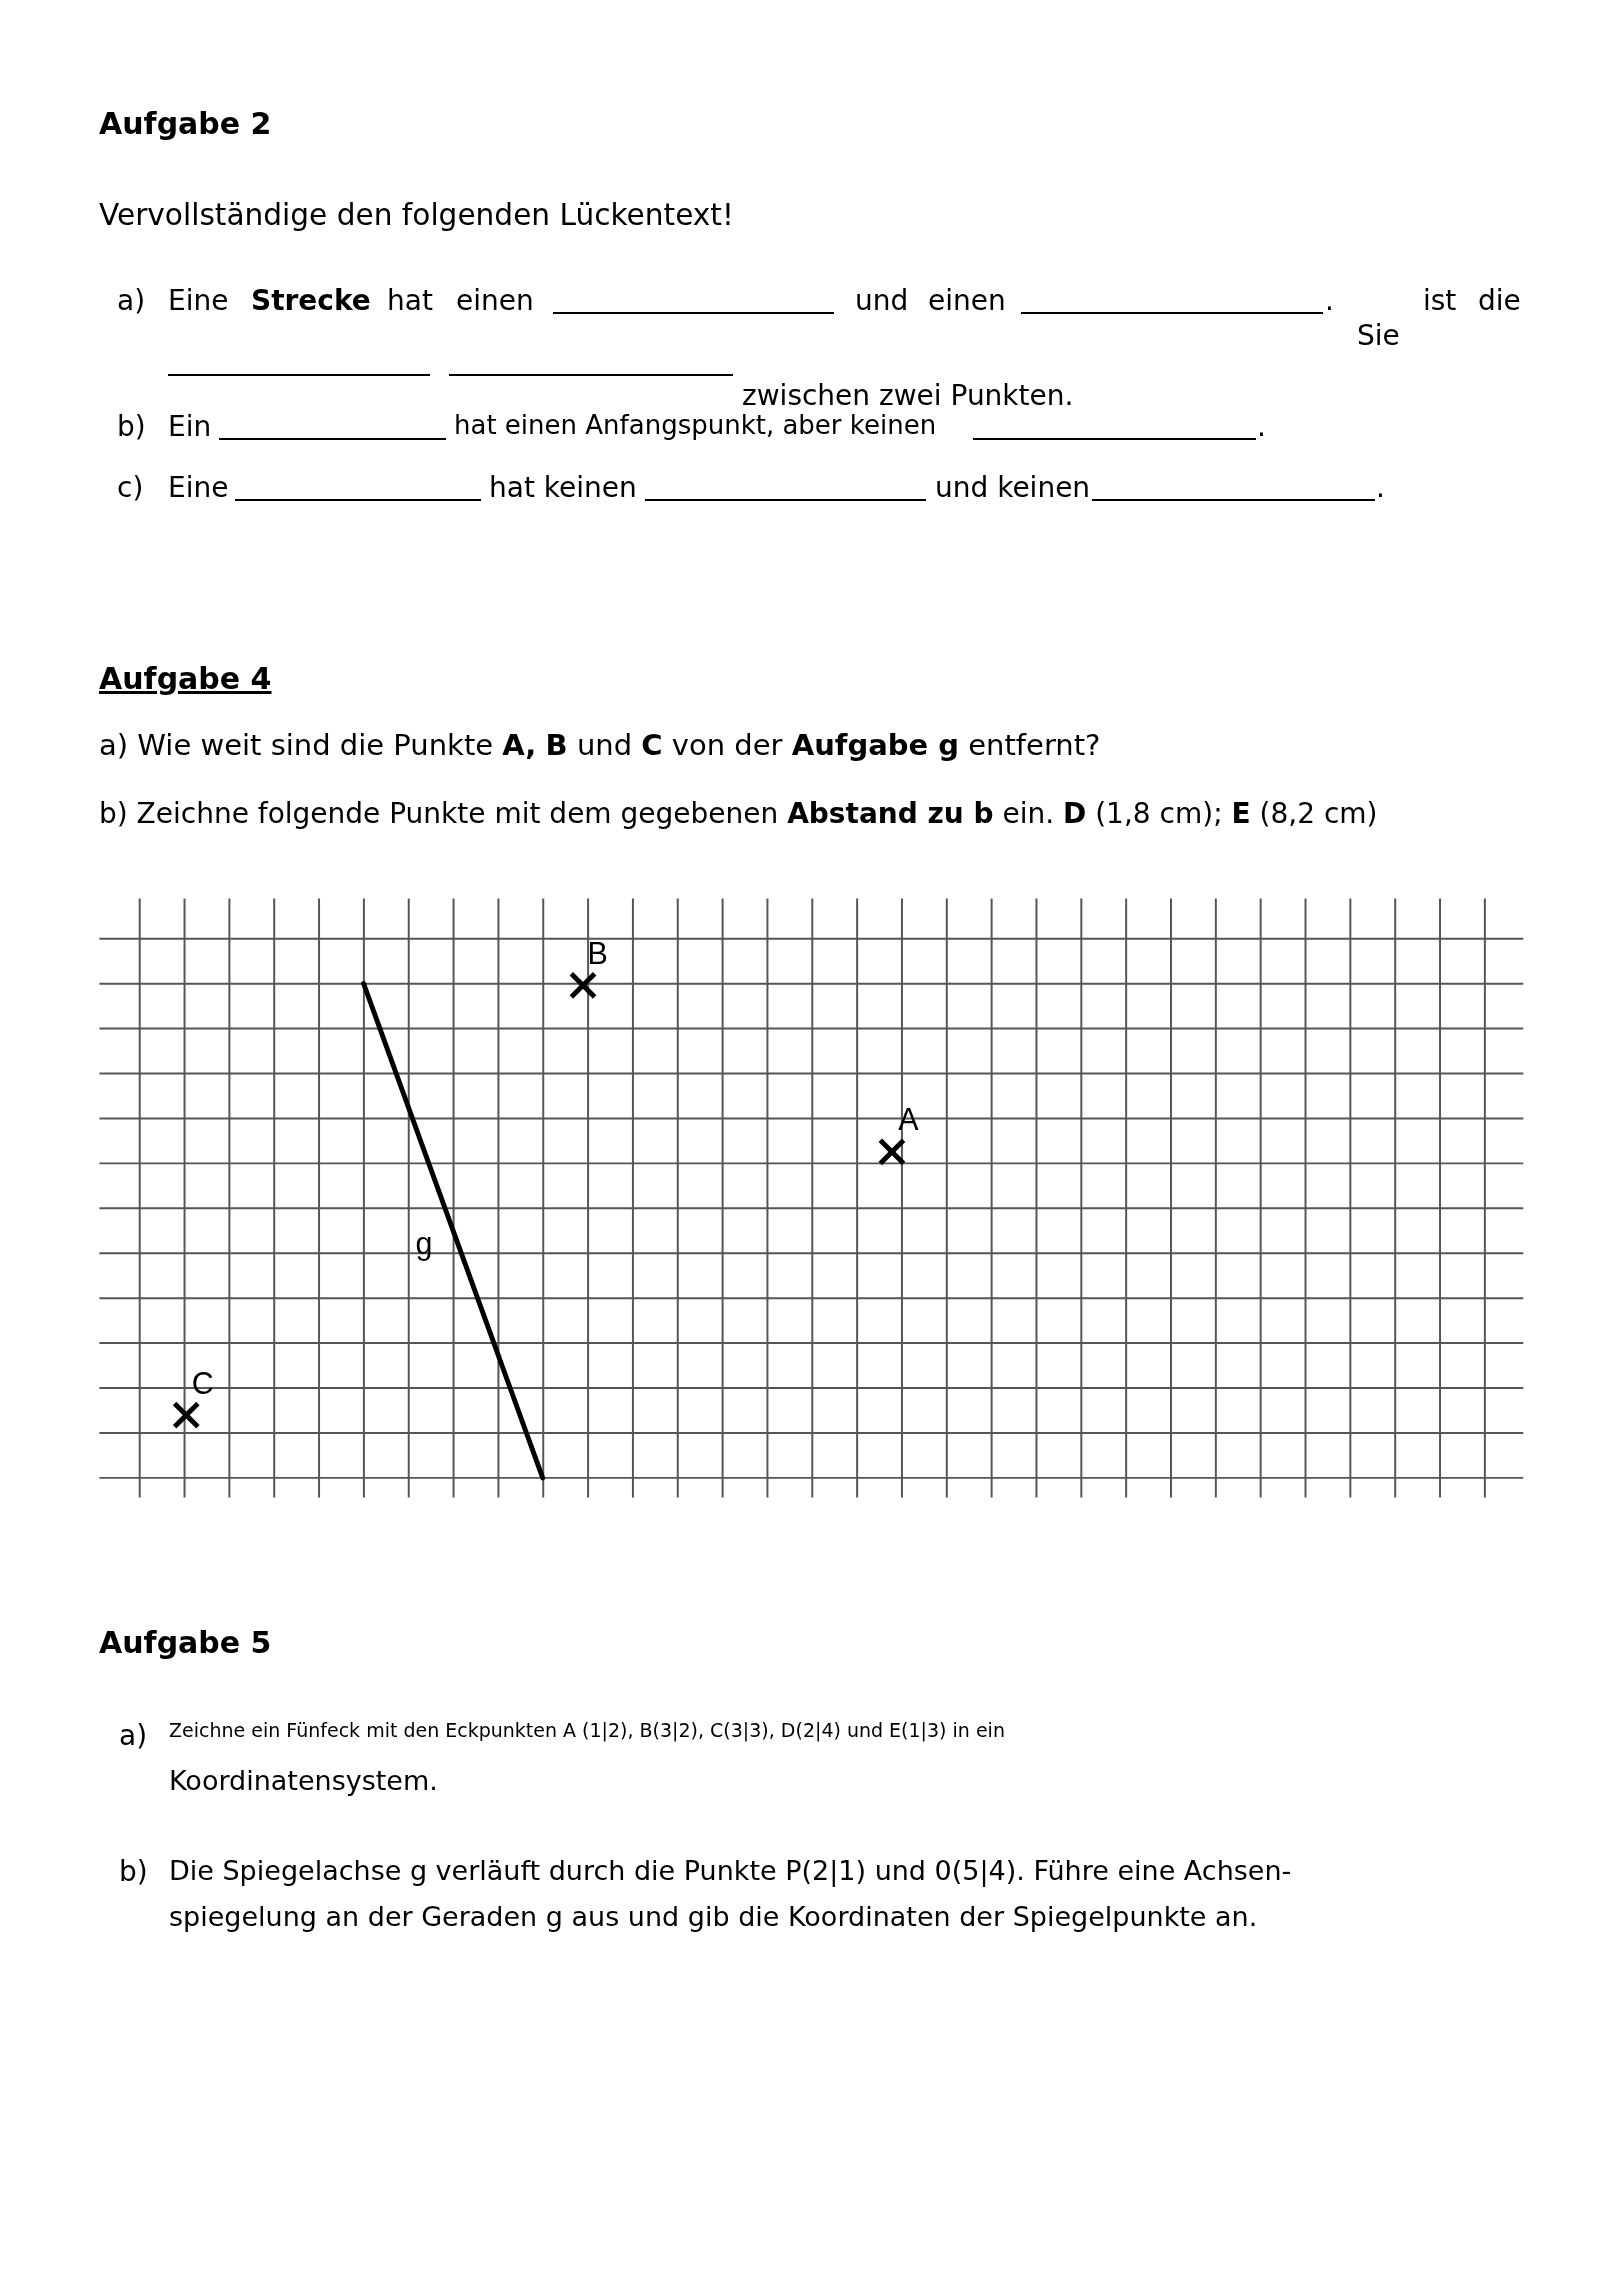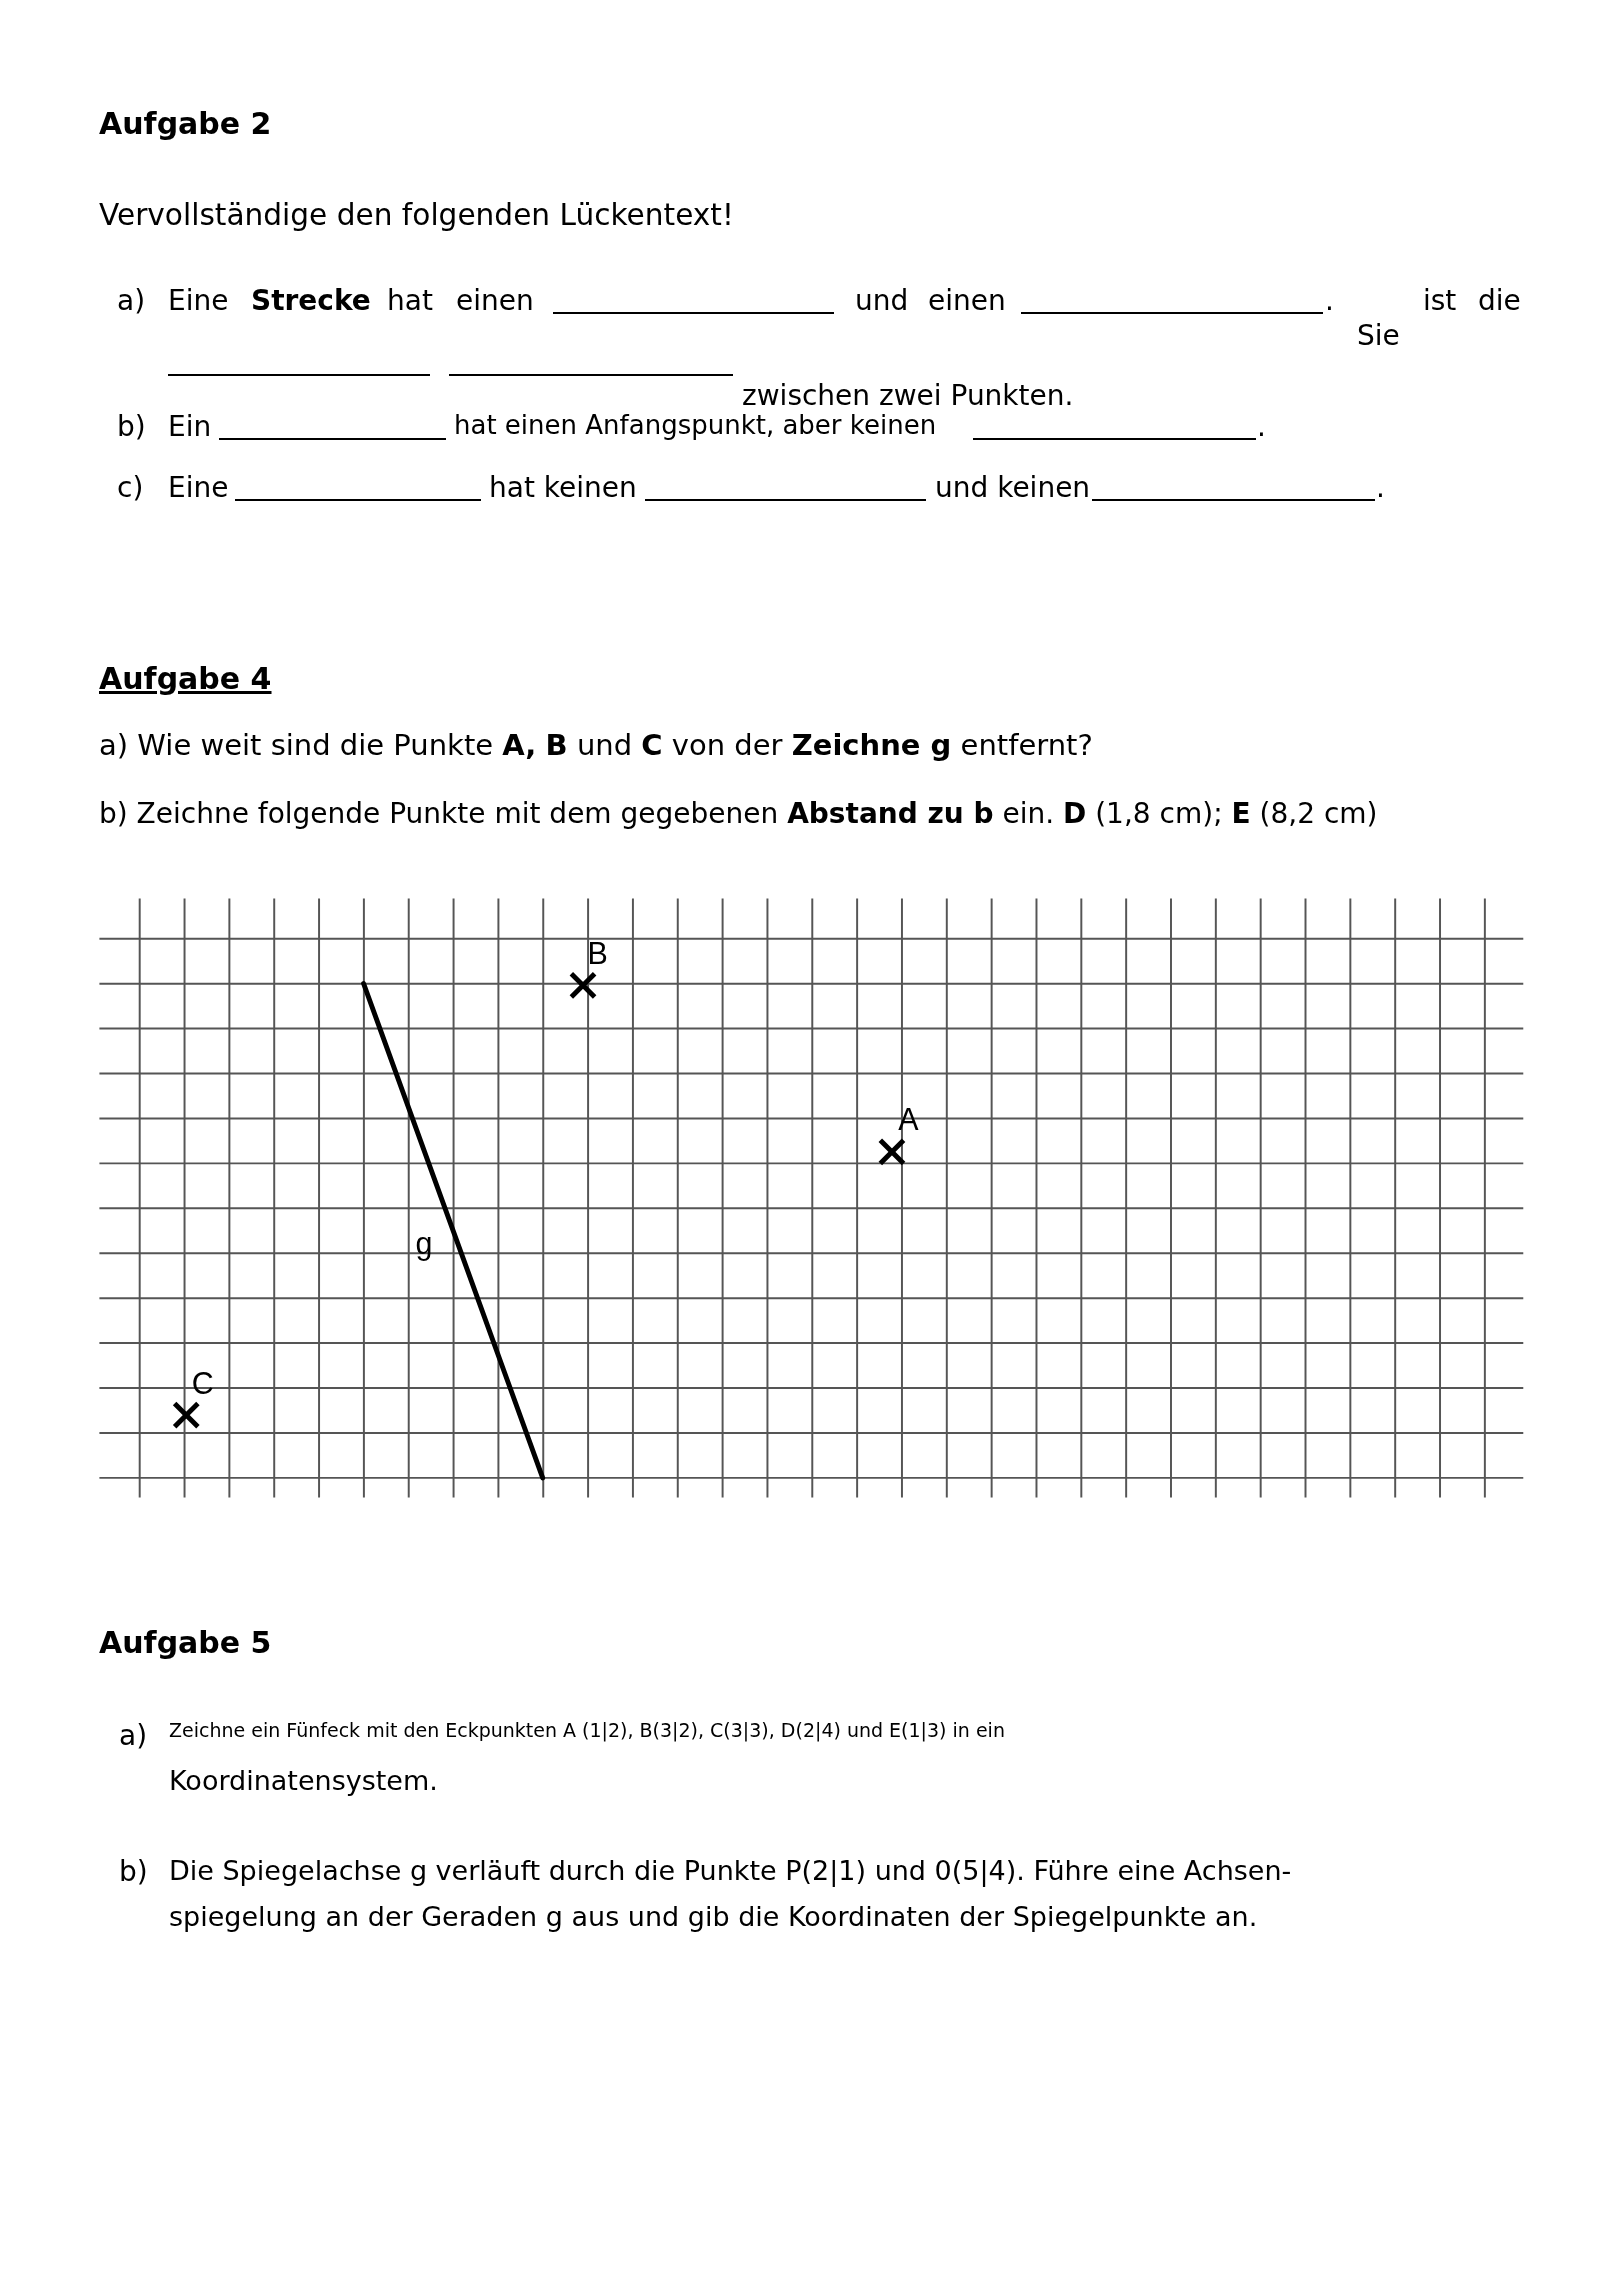--- a/index.html
+++ b/index.html
@@ -63,21 +63,21 @@
 
 <div class="abs h" style="left:99px; top:661px;text-decoration:underline;">Aufgabe 4</div>
 
 <div class="abs t" style="left:99px; top:728px; font-size:29px;">
   <span>a) Wie weit sind die Punkte</span>
   <b>A</b><b>,</b>
   <b>B</b>
   <span>und</span>
   <b>C</b>
   <span>von der</span>
-  <b>Zeichne g</b>
+  <b>Aufgabe g</b>
   <span>entfernt?</span>
 </div>
 
 <div class="abs t" style="left:99px; top:797px; font-size:28px;">
   <span>b) Zeichne folgende Punkte mit dem gegebenen</span>
   <b>Abstand zu b</b>
   <span>ein.</span>
   <b>D</b>
   <span>(1,8 cm);</span>
   <b>E</b>

